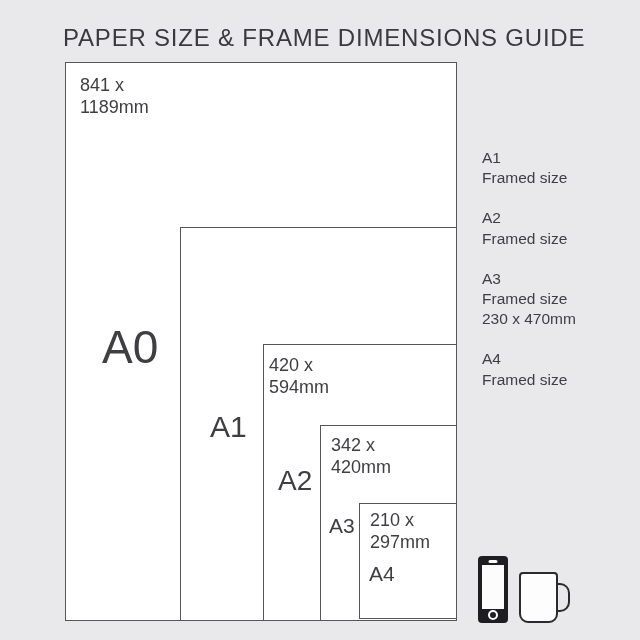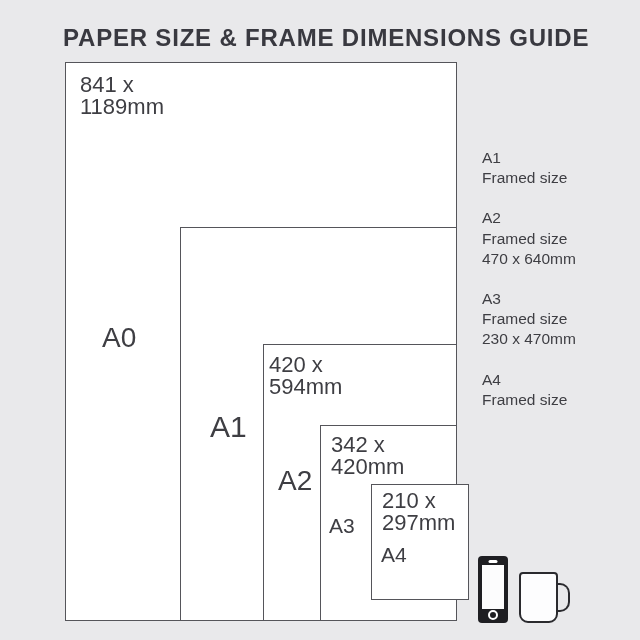--- a/index.html
+++ b/index.html
@@ -17,56 +17,56 @@
     height: 640px;
     background: #e9e9eb;
     color: #3e3e43;
   }
   .title {
     position: absolute;
     left: 63px;
     top: 24px;
     font-size: 24px;
     letter-spacing: 0.8px;
-    font-weight: 700;
+    font-weight: 400;
     color: #393940;
     white-space: nowrap;
   }
   .paper {
     position: absolute;
     background: #ffffff;
     border: 1.5px solid #55555a;
     box-sizing: border-box;
   }
   .a0 { left: 65px;  top: 62px;  width: 392px; height: 559px; }
   .a1 { left: 180px; top: 227px; width: 277px; height: 394px; }
   .a2 { left: 263px; top: 344px; width: 194px; height: 277px; }
   .a3 { left: 320px; top: 425px; width: 137px; height: 196px; }
-  .a4 { left: 359px; top: 484px; width: 98px;  height: 116px; margin-left: 12px; }
+  .a4 { left: 359px; top: 503px; width: 98px;  height: 116px; }
 
   .dims {
     position: absolute;
-    font-size: 22px;
+    font-size: 18px;
     line-height: 22px;
     color: #3e3e43;
     white-space: nowrap;
   }
   .a0 .dims { left: 14px; top: 11px; }
   .a1 .dims { left: 12px; top: 10px; }
   .a2 .dims { left: 5px; top: 9px; }
   .a3 .dims { left: 10px; top: 8px; }
   .a4 .dims { left: 10px; top: 5px; }
 
   .size-label {
     position: absolute;
     color: #3e3e43;
     line-height: 1;
     white-space: nowrap;
   }
-  .label-a0 { left: 36px;  top: 261px; font-size: 28px; }
+  .label-a0 { left: 36px;  top: 261px; font-size: 46px; }
   .label-a1 { left: 29px;  top: 184px; font-size: 30px; }
   .label-a2 { left: 14px;  top: 122px; font-size: 28px; }
   .label-a3 { left: 8px;   top: 89px;  font-size: 21px; }
   .label-a4 { left: 9px;   top: 59px;  font-size: 21px; }
 
   .legend {
     position: absolute;
     left: 482px;
     top: 148px;
   }
@@ -186,21 +186,20 @@
   </div>
 
   <div class="legend">
     <div class="legend-block">
       <div>A1</div>
       <div>Framed size</div>
     </div>
     <div class="legend-block">
       <div>A2</div>
       <div>Framed size</div>
-      <div>470 x 640mm</div>
     </div>
     <div class="legend-block">
       <div>A3</div>
       <div>Framed size</div>
       <div>230 x 470mm</div>
     </div>
     <div class="legend-block">
       <div>A4</div>
       <div>Framed size</div>
     </div>

